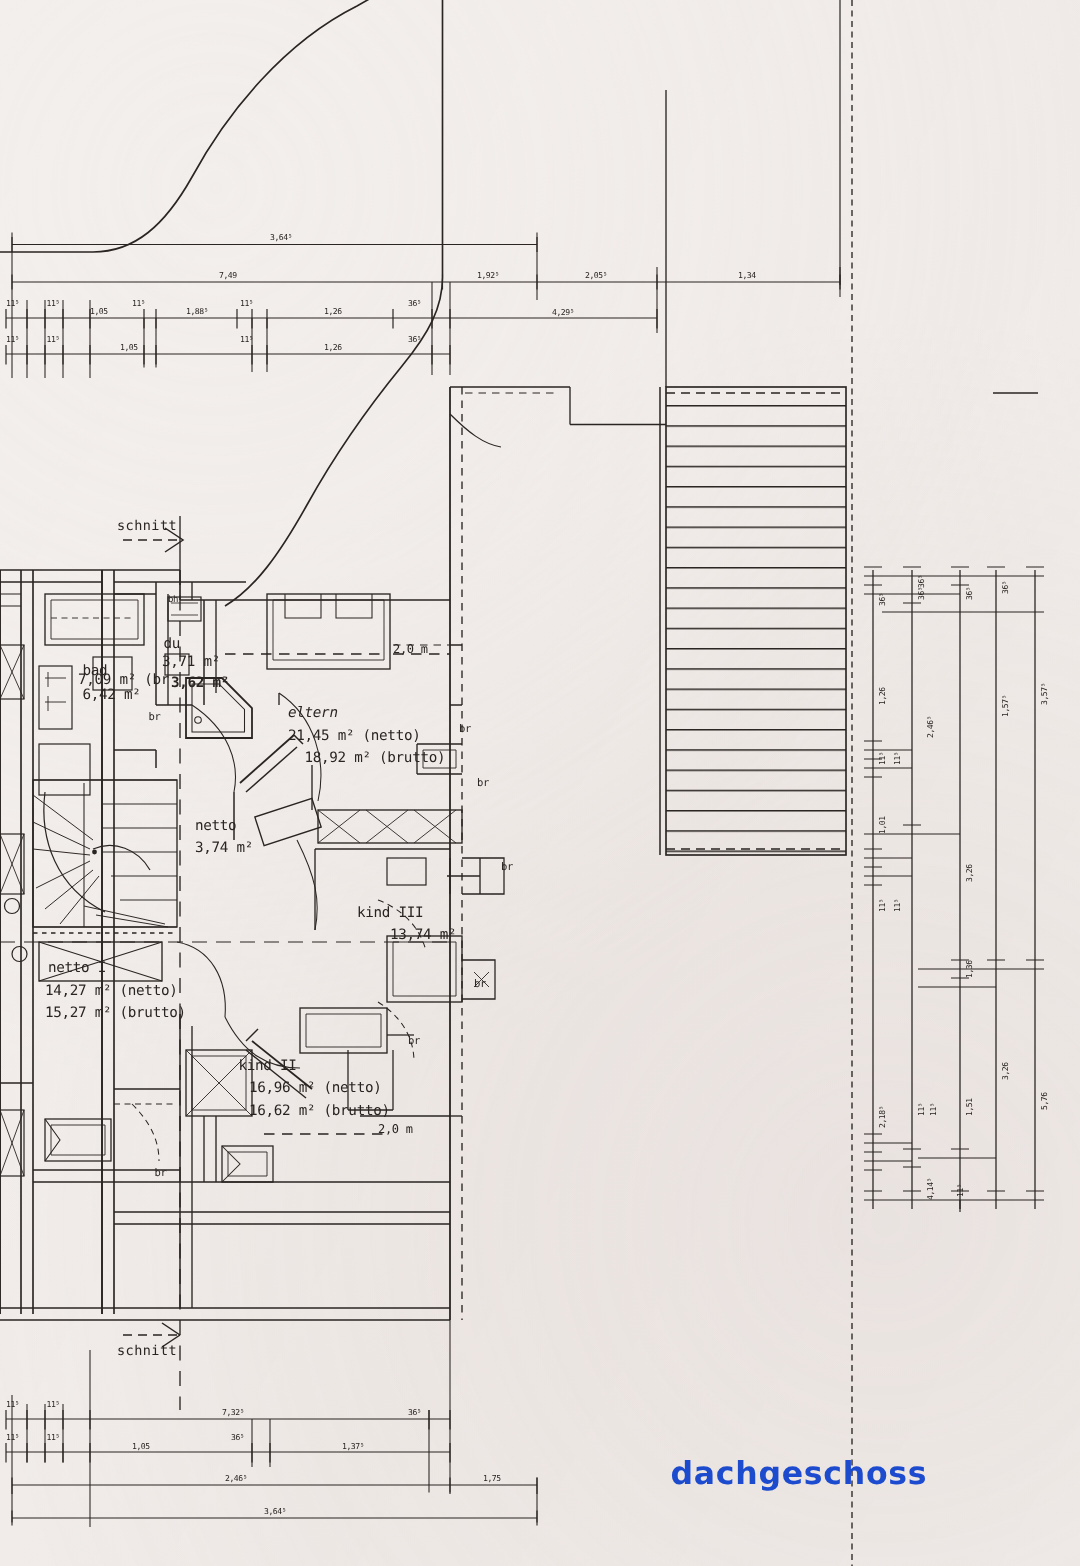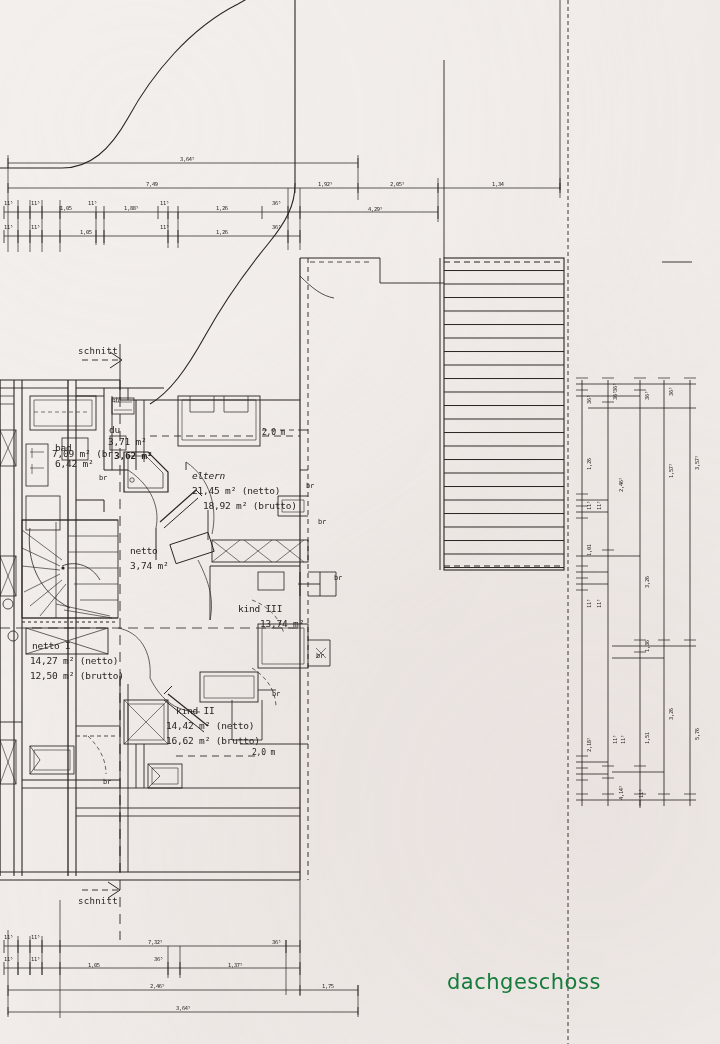--- a/index.html
+++ b/index.html
@@ -30,21 +30,22 @@
     letter-spacing:-0.2px;
   }
   .room{font-size:9.5px;}
   .dim{font-size:5.4px;letter-spacing:-.3px;}
   .note{font-size:8px;}
   .sect{font-size:9px;letter-spacing:.3px;}
   .title{
     font-size:21px;
     font-family:"DejaVu Sans",sans-serif;
     letter-spacing:.5px;
-    color:#15803d;
+    color:#1d4ed8;
+    font-weight:bold;
   }
   .vert{transform-origin:0 0;}
 </style>
 </head>
 <body>
 
 <div id="sheet">
 
   <svg id="plan" viewBox="0 0 720 1044">
     <defs>
@@ -362,24 +363,24 @@
 
   <div class="lbl room" style="left:192px;top:470px;font-style:italic;">eltern</div>
   <div class="lbl room" style="left:192px;top:485px;">21,45 m² (netto)</div>
   <div class="lbl room" style="left:203px;top:500px;">18,92 m² (brutto)</div>
 
   <div class="lbl room" style="left:130px;top:545px;">netto</div>
   <div class="lbl room" style="left:130px;top:560px;">3,74 m²</div>
 
   <div class="lbl room" style="left:32px;top:640px;">netto I</div>
   <div class="lbl room" style="left:30px;top:655px;text-align:right;">14,27 m² (netto)</div>
-  <div class="lbl room" style="left:30px;top:670px;">12,50 m² (brutto)</div>
-
-  <div class="lbl room" style="left:176px;top:705px;text-align:right;">kind II</div>
-  <div class="lbl room" style="left:166px;top:720px;">14,42 m² (netto)</div>
+  <div class="lbl room" style="left:30px;top:670px;">15,27 m² (brutto)</div>
+
+  <div class="lbl room" style="left:159px;top:705px;text-align:right;">kind II</div>
+  <div class="lbl room" style="left:166px;top:720px;">16,96 m² (netto)</div>
   <div class="lbl room" style="left:166px;top:735px;">16,62 m² (brutto)</div>
 
   <div class="lbl room" style="left:238px;top:603px;">kind III</div>
   <div class="lbl room" style="left:236px;top:618px;margin-left:24px;">13,74 m²</div>
 
   <div class="lbl sect" style="left:78px;top:346px;">schnitt</div>
   <div class="lbl sect" style="left:78px;top:896px;">schnitt</div>
 
   <div class="lbl note" style="left:262px;top:428px;">2,0 m</div>
   <div class="lbl note" style="left:252px;top:748px;">2,0 m</div>

